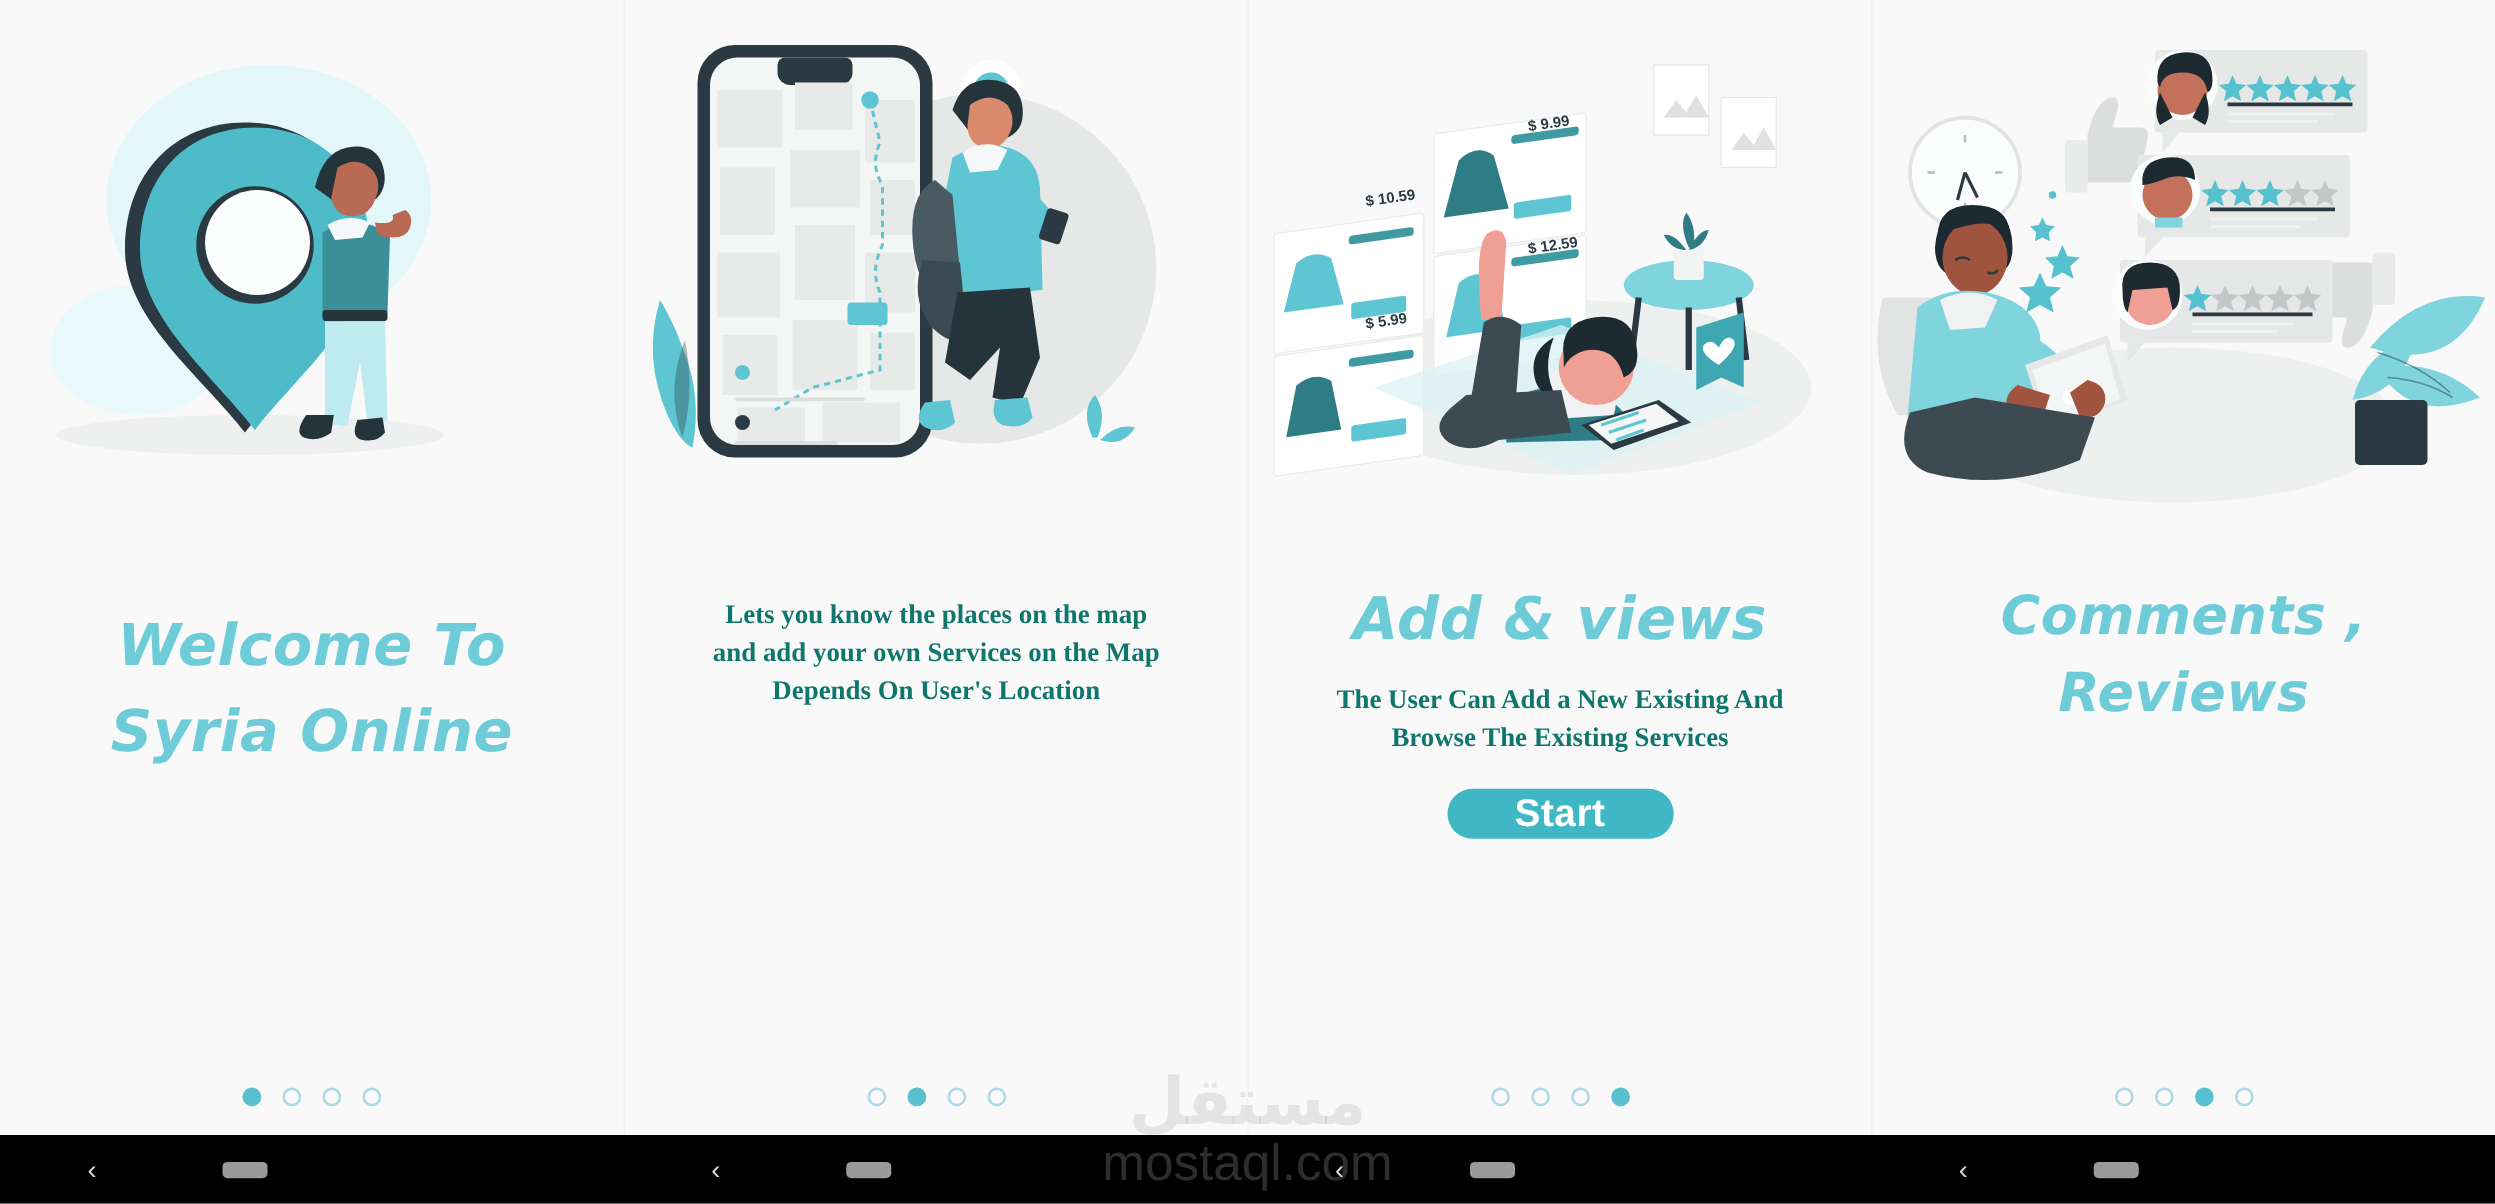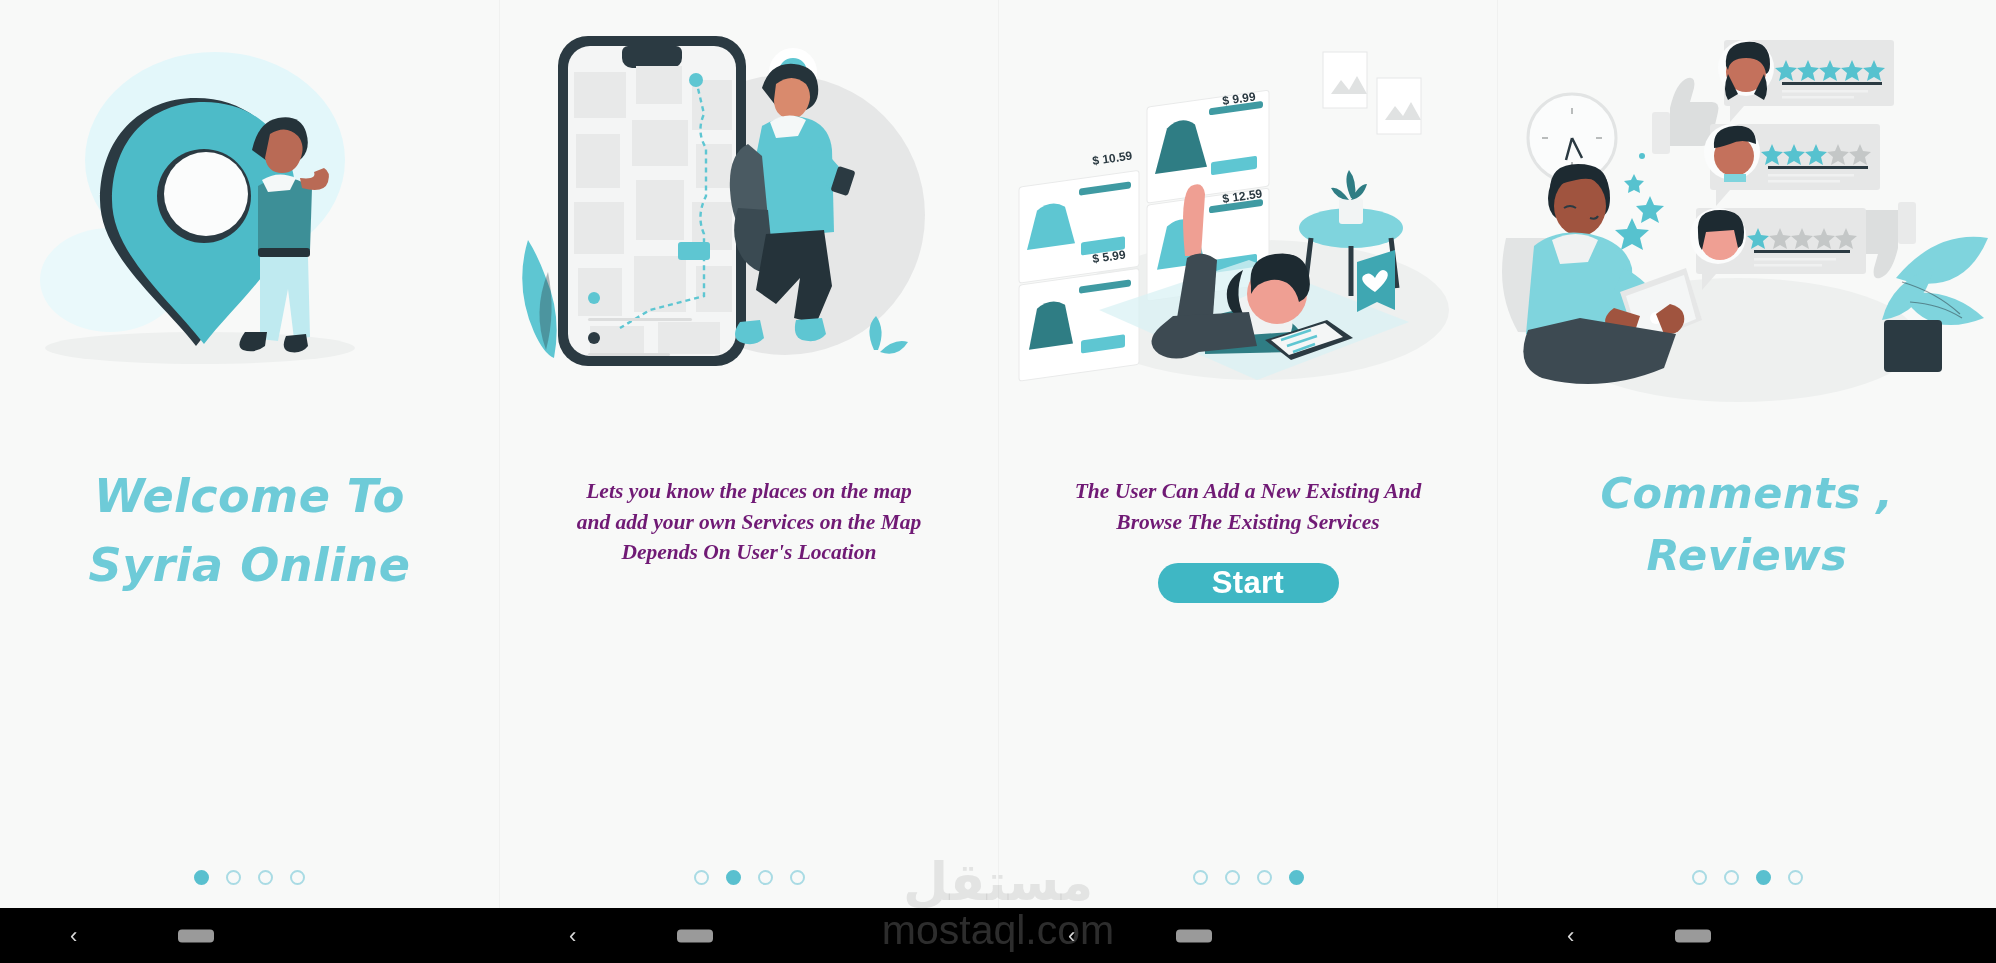--- a/index.html
+++ b/index.html
@@ -39,34 +39,33 @@
     color:#6ecbd8;
     font-family:"DejaVu Sans", sans-serif;
     font-style:italic;
     font-weight:bold;
     font-size:47px;
     line-height:1.45;
     text-align:center;
     letter-spacing:0.5px;
     white-space:pre-line;
   }
-  .panel-1 .title { font-size:46px; line-height:1.5; }
+  .panel-1 .title { font-size:46px; line-height:1.5;margin-top:20px; }
   .panel-4 .title { font-size:43px; }
 
   .subtitle {
     margin-top:14px;
-    color:#701a75;
+    color:#0f766e;
     font-family:"Liberation Serif", serif;
     font-weight:bold;
     font-size:21.5px;
     line-height:1.42;
     text-align:center;
     white-space:pre-line;
     max-width:420px;
-    font-style:italic;
   }
 
   .start-btn {
     margin-top:26px;
     width:181px; height:40px;
     border:none; border-radius:28px;
     background:#3fb7c4;
     color:#ffffff;
     font-family:"Liberation Sans", sans-serif;
     font-weight:bold;
@@ -310,20 +309,21 @@
         <path d="M188 248 q14 -10 30 2 l-4 56 -36 2 z" fill="#3d4a52"></path>
 
         <path d="M162 316 q-18 16 -2 28 q18 10 40 -2 l58 -6 -8 -34 -76 4 z" fill="#3d4a52"></path>
 
         <path d="M266 330 l62 -20 26 18 -62 22 z" fill="#2b3a42"></path>
         <path d="M272 330 l54 -17 18 14 -54 18 z" fill="#f4f6f6"></path>
         <path d="M282 330 l30 -10 M288 336 l30 -10 M294 342 l22 -8" stroke="#5ec6d2" stroke-width="2.5" fill="none"></path>
       </svg>
     </div>
     <div class="textwrap">
+      <div class="title">Add &amp; views</div>
       <div class="subtitle">The User Can Add a New Existing And
 Browse The Existing Services</div>
       <button class="start-btn">Start</button>
     </div>
     <div class="dots">
       <span class="dot"></span>
       <span class="dot"></span>
       <span class="dot"></span>
       <span class="dot on"></span>
     </div>

